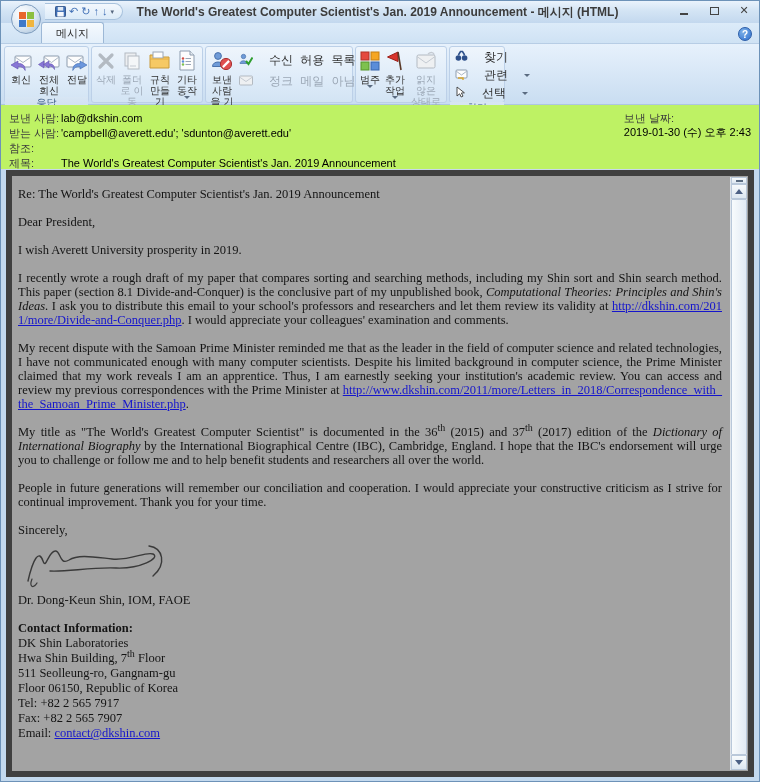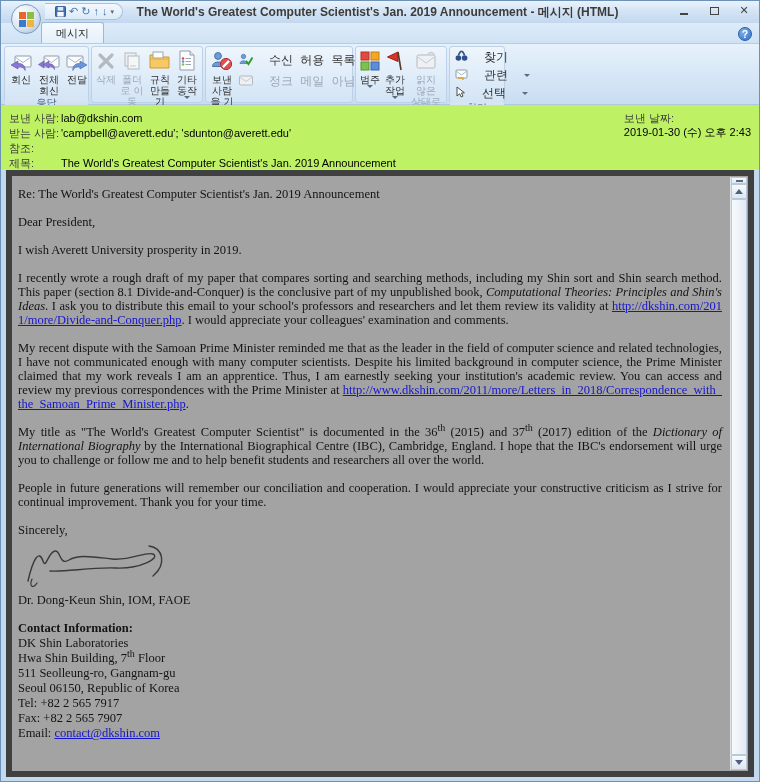--- a/index.html
+++ b/index.html
@@ -463,21 +463,21 @@
           <path d="M12 40 C9 48 13 50 17 44" fill="none" stroke="#3a3a3a" stroke-width="1.2" stroke-linecap="round"></path>
         </svg>
         <p>Dr. Dong-Keun Shin, IOM, FAOE</p>
       </div>
 
       <div class="contact">
         <div class="bold">Contact Information:</div>
         <div>DK Shin Laboratories</div>
         <div><span>Hwa Shin Building, 7</span><sup>th</sup><span> Floor</span></div>
         <div>511 Seolleung-ro, Gangnam-gu</div>
-        <div>Seoul 06150, Republic of Korea</div>
+        <div>Floor 06150, Republic of Korea</div>
         <div>Tel: +82 2 565 7917</div>
         <div>Fax: +82 2 565 7907</div>
         <div><span>Email: </span><a>contact@dkshin.com</a></div>
 
       </div>
     </div>
 
     <div class="vscroll">
       <div class="sc-split">
           <i></i>

